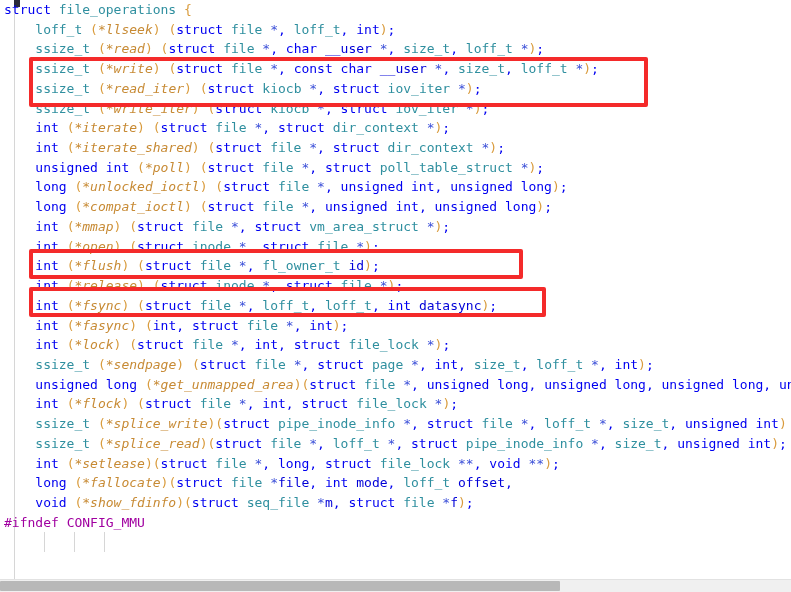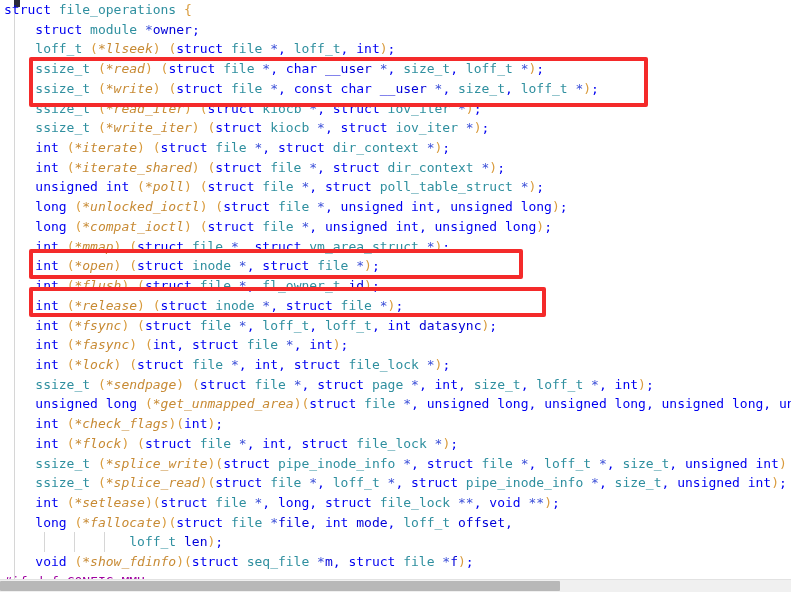--- a/index.html
+++ b/index.html
@@ -59,47 +59,44 @@
     <div class="guide" style="left: 104px; top: 532.44px; height: 20px;"></div>
     <div class="guide" style="left: 74px; top: 532.44px; height: 20px;"></div>
     <div class="guide" style="left: 44px; top: 532.44px; height: 20px;"></div>
 
   <div class="guide" style="left:14px;"></div>
 
   <div class="marker" style="left:14px;top:0px;width:6px;height:7px;"></div>
 
   <div class="code-area" id="code-area">
       <div class="line"><span class="ln-inner"><span class="pln"></span><span class="kw">struct</span><span class="pln"> </span><span class="typ">file_operations</span><span class="pln"> </span><span class="par">{</span></span></div>
-      <div class="line"><span class="ln-inner"><span class="pln">    </span><span class="kw">struct</span><span class="pln"> </span><span class="typ">module</span><span class="pln"> </span><span class="ast">*</span><span class="idn">owner</span><span class="pun">;</span></span></div>
       <div class="line"><span class="ln-inner"><span class="pln">    </span><span class="typ">loff_t</span><span class="pln"> </span><span class="par">(</span><span class="fn">*llseek</span><span class="par">)</span><span class="pln"> </span><span class="par">(</span><span class="kw">struct</span><span class="pln"> </span><span class="typ">file</span><span class="pln"> </span><span class="ast">*</span><span class="pun">, </span><span class="typ">loff_t</span><span class="pun">, </span><span class="kw">int</span><span class="par">)</span><span class="pun">;</span></span></div>
       <div class="line"><span class="ln-inner"><span class="pln">    </span><span class="typ">ssize_t</span><span class="pln"> </span><span class="par">(</span><span class="fn">*read</span><span class="par">)</span><span class="pln"> </span><span class="par">(</span><span class="kw">struct</span><span class="pln"> </span><span class="typ">file</span><span class="pln"> </span><span class="ast">*</span><span class="pun">, </span><span class="kw">char</span><span class="pln"> </span><span class="idn">__user</span><span class="pln"> </span><span class="ast">*</span><span class="pun">, </span><span class="typ">size_t</span><span class="pun">, </span><span class="typ">loff_t</span><span class="pln"> </span><span class="ast">*</span><span class="par">)</span><span class="pun">;</span></span></div>
       <div class="line"><span class="ln-inner"><span class="pln">    </span><span class="typ">ssize_t</span><span class="pln"> </span><span class="par">(</span><span class="fn">*write</span><span class="par">)</span><span class="pln"> </span><span class="par">(</span><span class="kw">struct</span><span class="pln"> </span><span class="typ">file</span><span class="pln"> </span><span class="ast">*</span><span class="pun">, </span><span class="kw">const</span><span class="pln"> </span><span class="kw">char</span><span class="pln"> </span><span class="idn">__user</span><span class="pln"> </span><span class="ast">*</span><span class="pun">, </span><span class="typ">size_t</span><span class="pun">, </span><span class="typ">loff_t</span><span class="pln"> </span><span class="ast">*</span><span class="par">)</span><span class="pun">;</span></span></div>
       <div class="line"><span class="ln-inner"><span class="pln">    </span><span class="typ">ssize_t</span><span class="pln"> </span><span class="par">(</span><span class="fn">*read_iter</span><span class="par">)</span><span class="pln"> </span><span class="par">(</span><span class="kw">struct</span><span class="pln"> </span><span class="typ">kiocb</span><span class="pln"> </span><span class="ast">*</span><span class="pun">, </span><span class="kw">struct</span><span class="pln"> </span><span class="typ">iov_iter</span><span class="pln"> </span><span class="ast">*</span><span class="par">)</span><span class="pun">;</span></span></div>
       <div class="line"><span class="ln-inner"><span class="pln">    </span><span class="typ">ssize_t</span><span class="pln"> </span><span class="par">(</span><span class="fn">*write_iter</span><span class="par">)</span><span class="pln"> </span><span class="par">(</span><span class="kw">struct</span><span class="pln"> </span><span class="typ">kiocb</span><span class="pln"> </span><span class="ast">*</span><span class="pun">, </span><span class="kw">struct</span><span class="pln"> </span><span class="typ">iov_iter</span><span class="pln"> </span><span class="ast">*</span><span class="par">)</span><span class="pun">;</span></span></div>
       <div class="line"><span class="ln-inner"><span class="pln">    </span><span class="kw">int</span><span class="pln"> </span><span class="par">(</span><span class="fn">*iterate</span><span class="par">)</span><span class="pln"> </span><span class="par">(</span><span class="kw">struct</span><span class="pln"> </span><span class="typ">file</span><span class="pln"> </span><span class="ast">*</span><span class="pun">, </span><span class="kw">struct</span><span class="pln"> </span><span class="typ">dir_context</span><span class="pln"> </span><span class="ast">*</span><span class="par">)</span><span class="pun">;</span></span></div>
       <div class="line"><span class="ln-inner"><span class="pln">    </span><span class="kw">int</span><span class="pln"> </span><span class="par">(</span><span class="fn">*iterate_shared</span><span class="par">)</span><span class="pln"> </span><span class="par">(</span><span class="kw">struct</span><span class="pln"> </span><span class="typ">file</span><span class="pln"> </span><span class="ast">*</span><span class="pun">, </span><span class="kw">struct</span><span class="pln"> </span><span class="typ">dir_context</span><span class="pln"> </span><span class="ast">*</span><span class="par">)</span><span class="pun">;</span></span></div>
       <div class="line"><span class="ln-inner"><span class="pln">    </span><span class="kw">unsigned</span><span class="pln"> </span><span class="kw">int</span><span class="pln"> </span><span class="par">(</span><span class="fn">*poll</span><span class="par">)</span><span class="pln"> </span><span class="par">(</span><span class="kw">struct</span><span class="pln"> </span><span class="typ">file</span><span class="pln"> </span><span class="ast">*</span><span class="pun">, </span><span class="kw">struct</span><span class="pln"> </span><span class="typ">poll_table_struct</span><span class="pln"> </span><span class="ast">*</span><span class="par">)</span><span class="pun">;</span></span></div>
       <div class="line"><span class="ln-inner"><span class="pln">    </span><span class="kw">long</span><span class="pln"> </span><span class="par">(</span><span class="fn">*unlocked_ioctl</span><span class="par">)</span><span class="pln"> </span><span class="par">(</span><span class="kw">struct</span><span class="pln"> </span><span class="typ">file</span><span class="pln"> </span><span class="ast">*</span><span class="pun">, </span><span class="kw">unsigned</span><span class="pln"> </span><span class="kw">int</span><span class="pun">, </span><span class="kw">unsigned</span><span class="pln"> </span><span class="kw">long</span><span class="par">)</span><span class="pun">;</span></span></div>
       <div class="line"><span class="ln-inner"><span class="pln">    </span><span class="kw">long</span><span class="pln"> </span><span class="par">(</span><span class="fn">*compat_ioctl</span><span class="par">)</span><span class="pln"> </span><span class="par">(</span><span class="kw">struct</span><span class="pln"> </span><span class="typ">file</span><span class="pln"> </span><span class="ast">*</span><span class="pun">, </span><span class="kw">unsigned</span><span class="pln"> </span><span class="kw">int</span><span class="pun">, </span><span class="kw">unsigned</span><span class="pln"> </span><span class="kw">long</span><span class="par">)</span><span class="pun">;</span></span></div>
       <div class="line"><span class="ln-inner"><span class="pln">    </span><span class="kw">int</span><span class="pln"> </span><span class="par">(</span><span class="fn">*mmap</span><span class="par">)</span><span class="pln"> </span><span class="par">(</span><span class="kw">struct</span><span class="pln"> </span><span class="typ">file</span><span class="pln"> </span><span class="ast">*</span><span class="pun">, </span><span class="kw">struct</span><span class="pln"> </span><span class="typ">vm_area_struct</span><span class="pln"> </span><span class="ast">*</span><span class="par">)</span><span class="pun">;</span></span></div>
       <div class="line"><span class="ln-inner"><span class="pln">    </span><span class="kw">int</span><span class="pln"> </span><span class="par">(</span><span class="fn">*open</span><span class="par">)</span><span class="pln"> </span><span class="par">(</span><span class="kw">struct</span><span class="pln"> </span><span class="typ">inode</span><span class="pln"> </span><span class="ast">*</span><span class="pun">, </span><span class="kw">struct</span><span class="pln"> </span><span class="typ">file</span><span class="pln"> </span><span class="ast">*</span><span class="par">)</span><span class="pun">;</span></span></div>
       <div class="line"><span class="ln-inner"><span class="pln">    </span><span class="kw">int</span><span class="pln"> </span><span class="par">(</span><span class="fn">*flush</span><span class="par">)</span><span class="pln"> </span><span class="par">(</span><span class="kw">struct</span><span class="pln"> </span><span class="typ">file</span><span class="pln"> </span><span class="ast">*</span><span class="pun">, </span><span class="typ">fl_owner_t</span><span class="pln"> </span><span class="idn">id</span><span class="par">)</span><span class="pun">;</span></span></div>
       <div class="line"><span class="ln-inner"><span class="pln">    </span><span class="kw">int</span><span class="pln"> </span><span class="par">(</span><span class="fn">*release</span><span class="par">)</span><span class="pln"> </span><span class="par">(</span><span class="kw">struct</span><span class="pln"> </span><span class="typ">inode</span><span class="pln"> </span><span class="ast">*</span><span class="pun">, </span><span class="kw">struct</span><span class="pln"> </span><span class="typ">file</span><span class="pln"> </span><span class="ast">*</span><span class="par">)</span><span class="pun">;</span></span></div>
       <div class="line"><span class="ln-inner"><span class="pln">    </span><span class="kw">int</span><span class="pln"> </span><span class="par">(</span><span class="fn">*fsync</span><span class="par">)</span><span class="pln"> </span><span class="par">(</span><span class="kw">struct</span><span class="pln"> </span><span class="typ">file</span><span class="pln"> </span><span class="ast">*</span><span class="pun">, </span><span class="typ">loff_t</span><span class="pun">, </span><span class="typ">loff_t</span><span class="pun">, </span><span class="kw">int</span><span class="pln"> </span><span class="idn">datasync</span><span class="par">)</span><span class="pun">;</span></span></div>
       <div class="line"><span class="ln-inner"><span class="pln">    </span><span class="kw">int</span><span class="pln"> </span><span class="par">(</span><span class="fn">*fasync</span><span class="par">)</span><span class="pln"> </span><span class="par">(</span><span class="kw">int</span><span class="pun">, </span><span class="kw">struct</span><span class="pln"> </span><span class="typ">file</span><span class="pln"> </span><span class="ast">*</span><span class="pun">, </span><span class="kw">int</span><span class="par">)</span><span class="pun">;</span></span></div>
       <div class="line"><span class="ln-inner"><span class="pln">    </span><span class="kw">int</span><span class="pln"> </span><span class="par">(</span><span class="fn">*lock</span><span class="par">)</span><span class="pln"> </span><span class="par">(</span><span class="kw">struct</span><span class="pln"> </span><span class="typ">file</span><span class="pln"> </span><span class="ast">*</span><span class="pun">, </span><span class="kw">int</span><span class="pun">, </span><span class="kw">struct</span><span class="pln"> </span><span class="typ">file_lock</span><span class="pln"> </span><span class="ast">*</span><span class="par">)</span><span class="pun">;</span></span></div>
       <div class="line"><span class="ln-inner"><span class="pln">    </span><span class="typ">ssize_t</span><span class="pln"> </span><span class="par">(</span><span class="fn">*sendpage</span><span class="par">)</span><span class="pln"> </span><span class="par">(</span><span class="kw">struct</span><span class="pln"> </span><span class="typ">file</span><span class="pln"> </span><span class="ast">*</span><span class="pun">, </span><span class="kw">struct</span><span class="pln"> </span><span class="typ">page</span><span class="pln"> </span><span class="ast">*</span><span class="pun">, </span><span class="kw">int</span><span class="pun">, </span><span class="typ">size_t</span><span class="pun">, </span><span class="typ">loff_t</span><span class="pln"> </span><span class="ast">*</span><span class="pun">, </span><span class="kw">int</span><span class="par">)</span><span class="pun">;</span></span></div>
       <div class="line"><span class="ln-inner"><span class="pln">    </span><span class="kw">unsigned</span><span class="pln"> </span><span class="kw">long</span><span class="pln"> </span><span class="par">(</span><span class="fn">*get_unmapped_area</span><span class="par">)</span><span class="par">(</span><span class="kw">struct</span><span class="pln"> </span><span class="typ">file</span><span class="pln"> </span><span class="ast">*</span><span class="pun">, </span><span class="kw">unsigned</span><span class="pln"> </span><span class="kw">long</span><span class="pun">, </span><span class="kw">unsigned</span><span class="pln"> </span><span class="kw">long</span><span class="pun">, </span><span class="kw">unsigned</span><span class="pln"> </span><span class="kw">long</span><span class="pun">, </span><span class="kw">un</span></span></div>
-      <div class="line"><span class="ln-inner"><span class="pln">    </span><span class="kw">int</span><span class="pln"> </span><span class="par">(</span><span class="fn">*check_flags</span><span class="par">)</span><span class="par">(</span><span class="kw">int</span><span class="par">)</span><span class="pun">;</span></span></div>
       <div class="line"><span class="ln-inner"><span class="pln">    </span><span class="kw">int</span><span class="pln"> </span><span class="par">(</span><span class="fn">*flock</span><span class="par">)</span><span class="pln"> </span><span class="par">(</span><span class="kw">struct</span><span class="pln"> </span><span class="typ">file</span><span class="pln"> </span><span class="ast">*</span><span class="pun">, </span><span class="kw">int</span><span class="pun">, </span><span class="kw">struct</span><span class="pln"> </span><span class="typ">file_lock</span><span class="pln"> </span><span class="ast">*</span><span class="par">)</span><span class="pun">;</span></span></div>
       <div class="line"><span class="ln-inner"><span class="pln">    </span><span class="typ">ssize_t</span><span class="pln"> </span><span class="par">(</span><span class="fn">*splice_write</span><span class="par">)</span><span class="par">(</span><span class="kw">struct</span><span class="pln"> </span><span class="typ">pipe_inode_info</span><span class="pln"> </span><span class="ast">*</span><span class="pun">, </span><span class="kw">struct</span><span class="pln"> </span><span class="typ">file</span><span class="pln"> </span><span class="ast">*</span><span class="pun">, </span><span class="typ">loff_t</span><span class="pln"> </span><span class="ast">*</span><span class="pun">, </span><span class="typ">size_t</span><span class="pun">, </span><span class="kw">unsigned</span><span class="pln"> </span><span class="kw">int</span><span class="par">)</span></span></div>
       <div class="line"><span class="ln-inner"><span class="pln">    </span><span class="typ">ssize_t</span><span class="pln"> </span><span class="par">(</span><span class="fn">*splice_read</span><span class="par">)</span><span class="par">(</span><span class="kw">struct</span><span class="pln"> </span><span class="typ">file</span><span class="pln"> </span><span class="ast">*</span><span class="pun">, </span><span class="typ">loff_t</span><span class="pln"> </span><span class="ast">*</span><span class="pun">, </span><span class="kw">struct</span><span class="pln"> </span><span class="typ">pipe_inode_info</span><span class="pln"> </span><span class="ast">*</span><span class="pun">, </span><span class="typ">size_t</span><span class="pun">, </span><span class="kw">unsigned</span><span class="pln"> </span><span class="kw">int</span><span class="par">)</span><span class="pun">;</span></span></div>
       <div class="line"><span class="ln-inner"><span class="pln">    </span><span class="kw">int</span><span class="pln"> </span><span class="par">(</span><span class="fn">*setlease</span><span class="par">)</span><span class="par">(</span><span class="kw">struct</span><span class="pln"> </span><span class="typ">file</span><span class="pln"> </span><span class="ast">*</span><span class="pun">, </span><span class="kw">long</span><span class="pun">, </span><span class="kw">struct</span><span class="pln"> </span><span class="typ">file_lock</span><span class="pln"> </span><span class="ast">**</span><span class="pun">, </span><span class="kw">void</span><span class="pln"> </span><span class="ast">**</span><span class="par">)</span><span class="pun">;</span></span></div>
       <div class="line"><span class="ln-inner"><span class="pln">    </span><span class="kw">long</span><span class="pln"> </span><span class="par">(</span><span class="fn">*fallocate</span><span class="par">)</span><span class="par">(</span><span class="kw">struct</span><span class="pln"> </span><span class="typ">file</span><span class="pln"> </span><span class="ast">*</span><span class="idn">file</span><span class="pun">, </span><span class="kw">int</span><span class="pln"> </span><span class="idn">mode</span><span class="pun">, </span><span class="typ">loff_t</span><span class="pln"> </span><span class="idn">offset</span><span class="pun">,</span></span></div>
-      <div class="line"><span class="ln-inner"><span class="pln">                </span><span class="typ">loff_t</span><span class="pln"> </span><span class="idn">len</span><span class="par">)</span><span class="pun">;</span></span></div>
       <div class="line"><span class="ln-inner"><span class="pln">    </span><span class="kw">void</span><span class="pln"> </span><span class="par">(</span><span class="fn">*show_fdinfo</span><span class="par">)</span><span class="par">(</span><span class="kw">struct</span><span class="pln"> </span><span class="typ">seq_file</span><span class="pln"> </span><span class="ast">*</span><span class="idn">m</span><span class="pun">, </span><span class="kw">struct</span><span class="pln"> </span><span class="typ">file</span><span class="pln"> </span><span class="ast">*</span><span class="idn">f</span><span class="par">)</span><span class="pun">;</span></span></div>
       <div class="line"><span class="ln-inner"><span class="pln"></span><span class="pp">#ifndef</span><span class="pln"> </span><span class="pp">CONFIG_MMU</span></span></div>
     </div>
 
   <div id="anno-layer">
       <div class="anno" style="left: 29px; top: 57px; width: 611px; height: 42px; border-color: rgb(244, 42, 42);"></div>
       <div class="anno" style="left: 29px; top: 249px; width: 486px; height: 22px; border-color: rgb(244, 42, 42);"></div>
       <div class="anno" style="left: 29px; top: 287px; width: 509px; height: 22px; border-color: rgb(244, 42, 42);"></div>
     </div>
 

